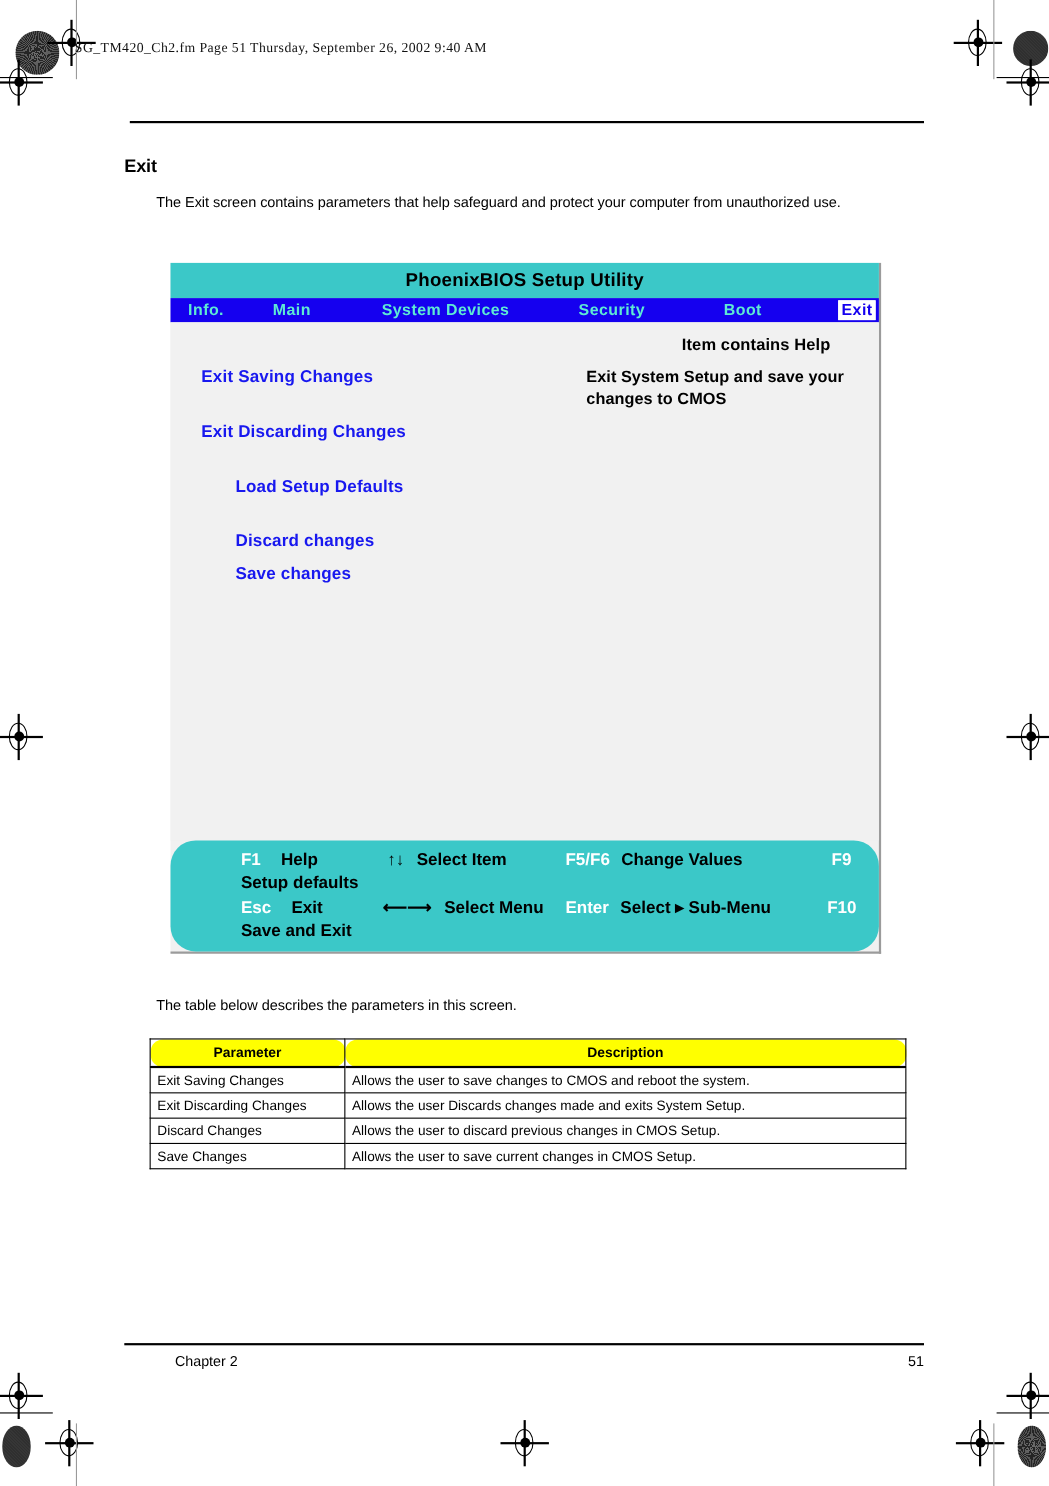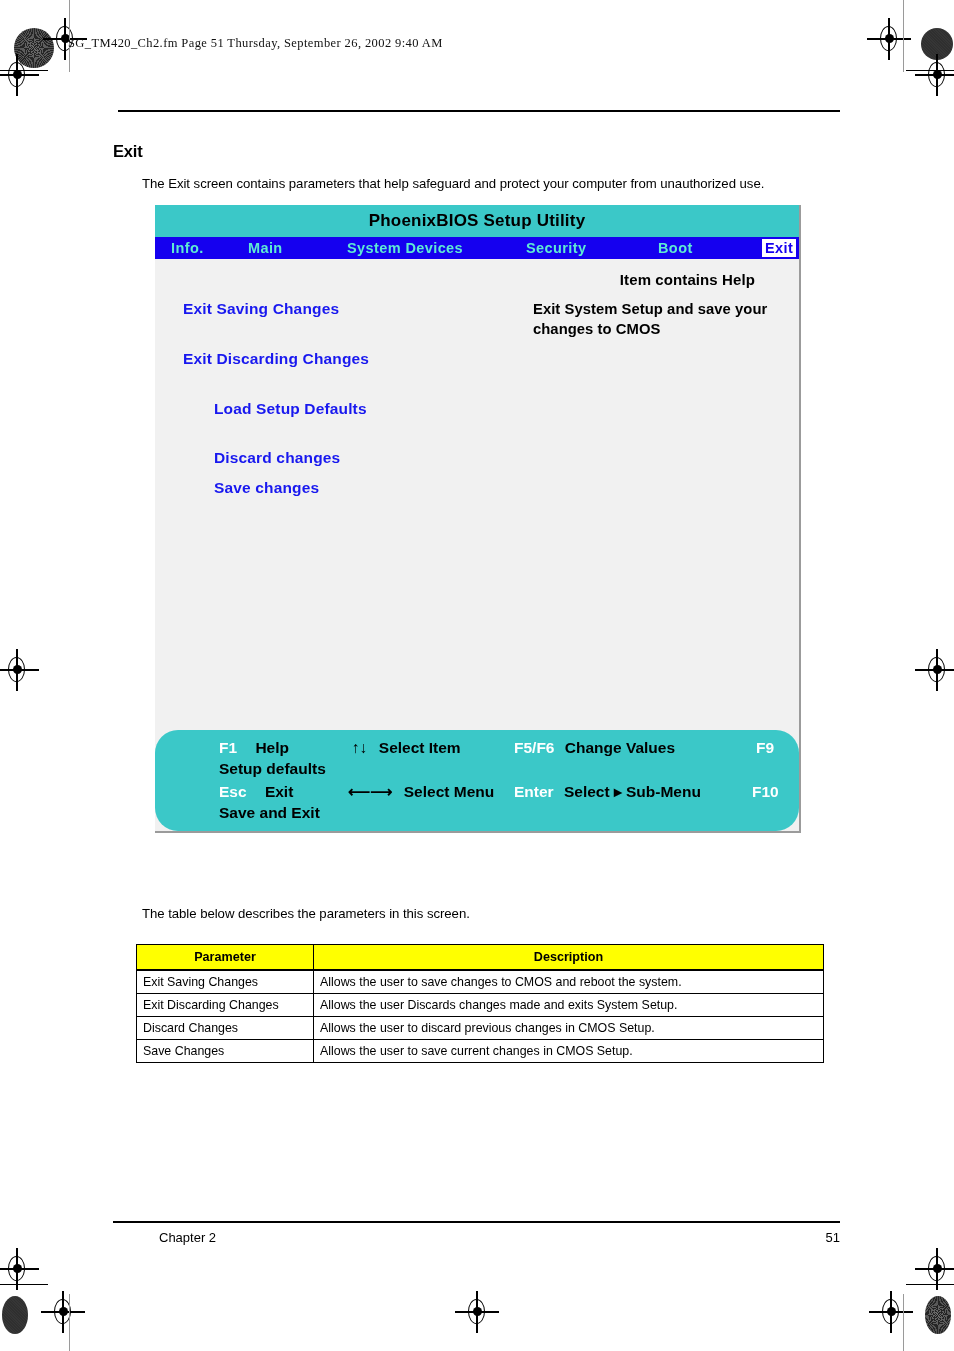--- a/index.html
+++ b/index.html
@@ -122,21 +122,21 @@
     left: 142px;
     top: 893px;
     font-size: 13.2px;
     letter-spacing: -.05px;
   }
 
   
   .bios {
     position: absolute;
     left: 155px;
-    top: 205px;
+    top: 239px;
     width: 646px;
     height: 628px;
     background: #f1f1f1;
     border-right: 2px solid #9b9b9b;
     border-bottom: 2px solid #9b9b9b;
     box-sizing: border-box;
     font-family: "Liberation Sans", sans-serif;
   }
   .bios-title-bar {
     height: 32px;
@@ -247,20 +247,21 @@
     vertical-align: middle;
     height: 14px;
   }
   .ptable thead th {
     background: #ffff00;
     text-align: center;
     font-weight: bold;
     font-size: 12.6px;
     border-bottom: 2px solid #000;
     padding: 5px 6px;
+    border-radius: 11px;
   }
   .ptable .col-param { width: 164px; }
 
   .fkey-icon {
     display: inline-block;
     width: 11px;
     height: 11px;
     border: 1px solid #555;
     background: linear-gradient(160deg, #fdfdfd 0%, #d9d9d9 55%, #b4b4b4 100%);
     vertical-align: -1px;

